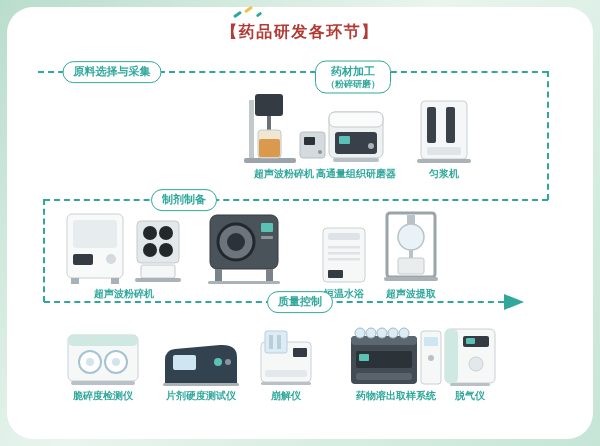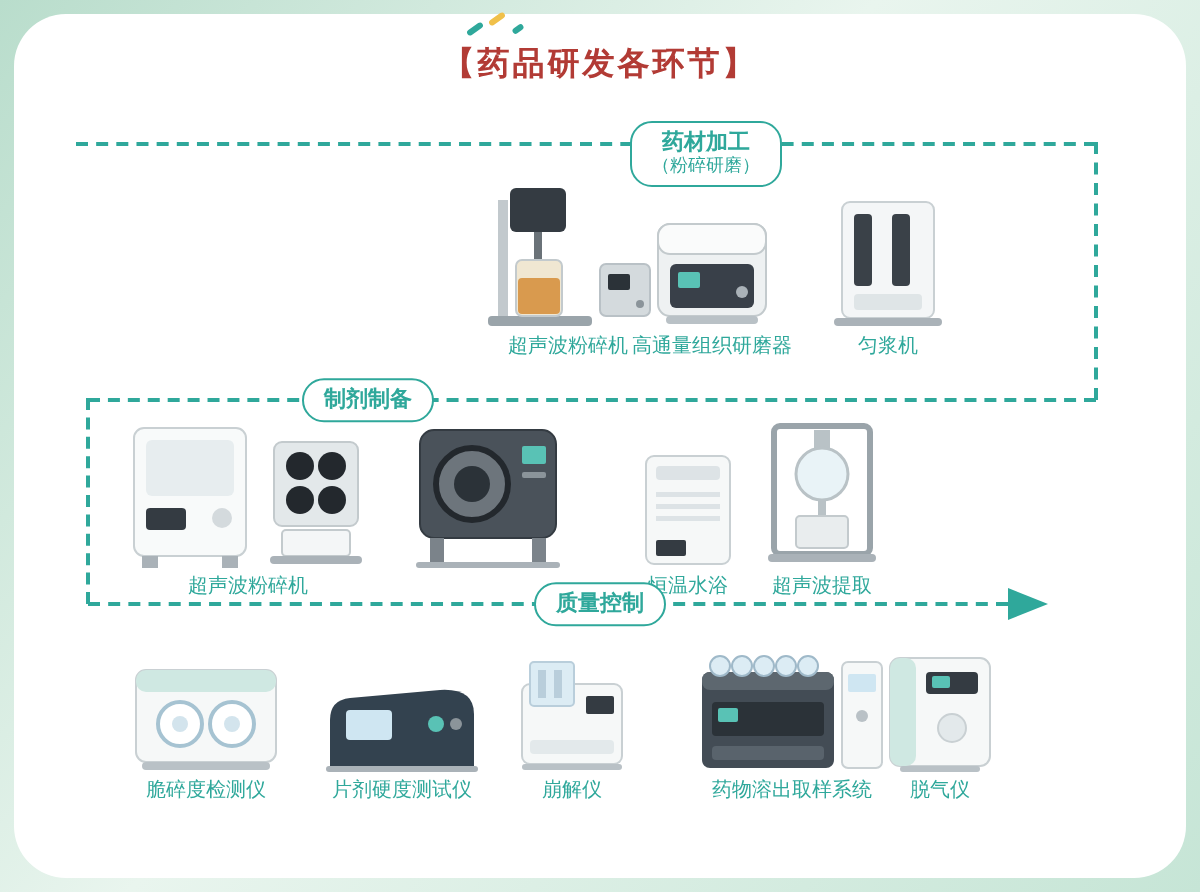--- a/index.html
+++ b/index.html
@@ -23,28 +23,28 @@
     border-left:20px solid #2fa89b;
     border-top:8px solid transparent; border-bottom:8px solid transparent;
     transform:translateY(-50%);
   }
   .pill {
     position:absolute; transform:translate(-50%,-50%);
     background:#ffffff; border:1.5px solid #2fa89b; color:#2fa89b;
     border-radius:11px; padding:3px 10px; font-size:11px; font-weight:bold;
     white-space:nowrap; z-index:3; text-align:center; line-height:1.25;
   }
-  .pill .sub { font-size:9px; font-weight:normal; }
+  .pill .sub { font-size:9px; font-weight:bold; }
   .item {
     position:absolute; display:flex; flex-direction:column;
     align-items:center; justify-content:flex-end; z-index:2;
   }
   .imgrow { display:flex; align-items:flex-end; gap:6px; }
   .caption {
-    margin-top:4px; color:#2fa89b; font-size:10px; font-weight:normal;
+    margin-top:4px; color:#2fa89b; font-size:10px; font-weight:bold;
     white-space:nowrap; line-height:1.2;
   }
 </style>
 </head>
 <body>
 
 <div class="stage">
   <div class="card"></div>
 
   <div class="confetti" style="left:233px;top:13px;width:9px;height:3px;background:#2fa89b;transform:rotate(-35deg);"></div>
@@ -53,20 +53,21 @@
 
   <div class="title">【药品研发各环节】</div>
 
   <div class="dash-h" style="left:38px;top:71px;width:510px;"></div>
   <div class="dash-v" style="left:547px;top:71px;height:129px;"></div>
   <div class="dash-h" style="left:44px;top:199px;width:504px;"></div>
   <div class="dash-v" style="left:43px;top:199px;height:103px;"></div>
   <div class="dash-h" style="left:44px;top:301px;width:460px;"></div>
   <div class="arrow" style="left:504px;top:302px;"></div>
 
+  <div class="pill" style="left:112px;top:72px;">原料选择与采集</div>
   <div class="pill" style="left:353px;top:77px;">
     <div>药材加工</div>
     <div class="sub">（粉碎研磨）</div>
   </div>
   <div class="pill" style="left:184px;top:200px;">制剂制备</div>
   <div class="pill" style="left:300px;top:302px;">质量控制</div>
 
   <div class="item" style="left:235px;top:90px;width:98px;height:90px;">
     <svg width="85" height="72" viewBox="0 0 85 72">
       <rect x="2" y="66" width="52" height="5" rx="2" fill="#9aa4aa"></rect>

